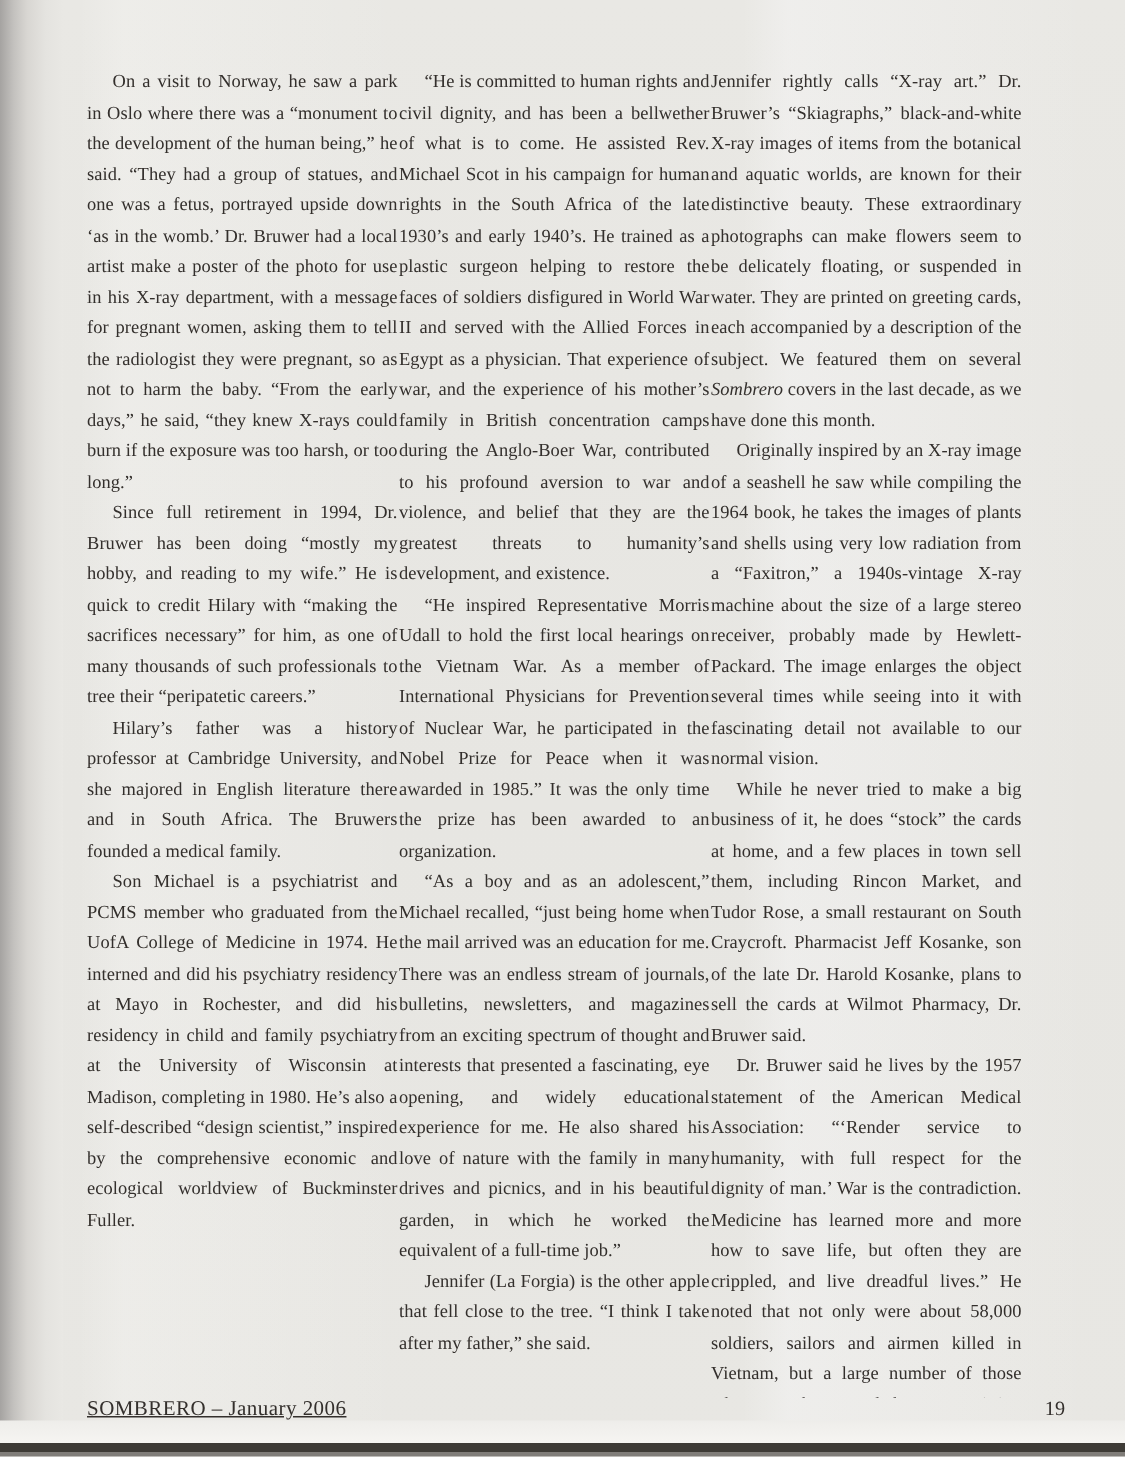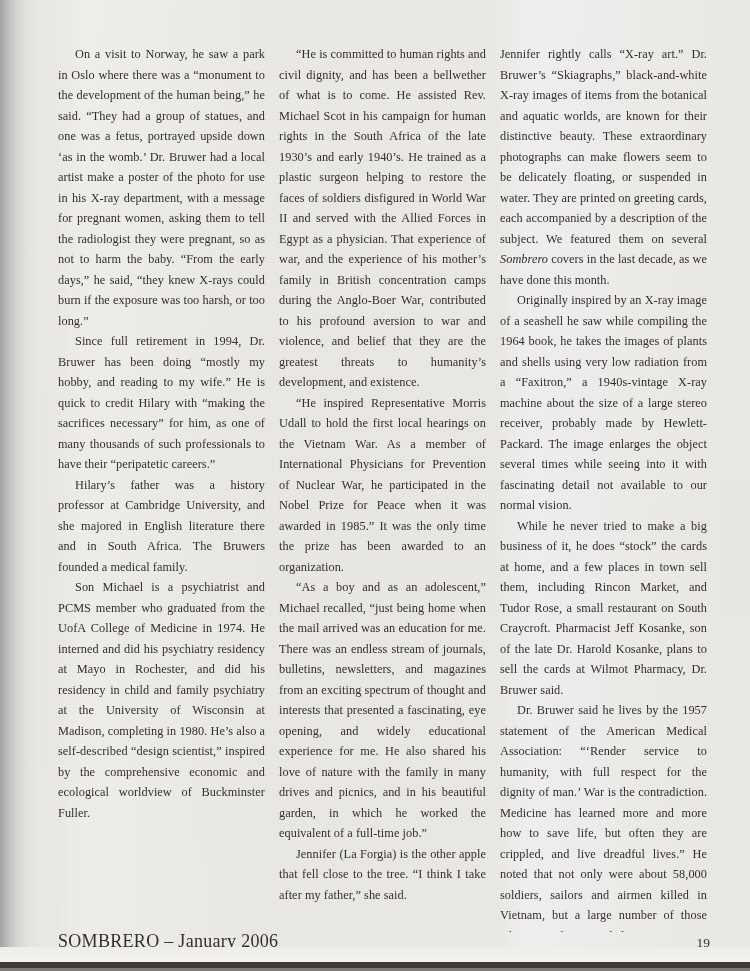--- a/index.html
+++ b/index.html
@@ -24,51 +24,51 @@
       linear-gradient(90deg,rgba(255,255,255,0) 66%,rgba(250,250,252,.35) 70%,rgba(255,255,255,0) 97%),
       linear-gradient(90deg,rgba(255,255,255,0) 7%,rgba(252,252,250,.25) 11%,rgba(255,255,255,0) 36%);
   }
   
   .bottom-white{position:absolute;left:0;right:0;top:947px;height:16px;background:linear-gradient(180deg,#eeedea,#f6f5f2);}
   .bottom-dark{position:absolute;left:0;right:0;top:962px;height:6px;background:var(--edge_dark,#3e3b36);}
   .bottom-under{position:absolute;left:0;right:0;top:968px;height:3px;background:#807d79;}
 
   .content{
     position:absolute;left:58px;top:44px;width:652px;height:888px;
-    display:flex;gap:14px;overflow:hidden;
+    display:flex;gap:1px;overflow:hidden;
   }
   .col{
     width:207px;flex:0 0 207px;
     text-align:justify;
     color:var(--ink,#332f2c);
     font-size:12.3px;line-height:20.5px;
     letter-spacing:.05px;
   }
   .para{margin:0;text-indent:0;}
   .para.indent{text-indent:17px;}
 
   .footer{
     position:absolute;left:58px;top:931px;width:652px;
     display:flex;justify-content:space-between;align-items:baseline;
     color:var(--ink,#332f2c);
   }
-  .footer .mag{font-size:18px;letter-spacing:.3px;text-decoration:underline;}
+  .footer .mag{font-size:14px;letter-spacing:.3px;text-decoration:underline;}
   .footer .pagenum{font-size:13.5px;margin-left:48px;}
 </style>
 </head>
 <body>
 
 <div class="page">
   <div class="spine"></div>
   <div class="scan-streaks"></div>
 
   <div class="content">
       <div class="col">
         <p class="para indent">On a visit to Norway, he saw a park in Oslo where there was a “monument to the development of the human being,” he said. “They had a group of statues, and one was a fetus, portrayed upside down ‘as in the womb.’ Dr. Bruwer had a local artist make a poster of the photo for use in his X-ray department, with a message for pregnant women, asking them to tell the radiologist they were pregnant, so as not to harm the baby. “From the early days,” he said, “they knew X-rays could burn if the exposure was too harsh, or too long.”</p>
-        <p class="para indent">Since full retirement in 1994, Dr. Bruwer has been doing “mostly my hobby, and reading to my wife.” He is quick to credit Hilary with “making the sacrifices necessary” for him, as one of many thousands of such professionals to have their “peripatetic careers.”</p>
+        <p class="para indent">Since full retirement in 1994, Dr. Bruwer has been doing “mostly my hobby, and reading to my wife.” He is quick to credit Hilary with “making the sacrifices necessary” for him, as one of many thousands of such professionals to tree their “peripatetic careers.”</p>
         <p class="para indent">Hilary’s father was a history professor at Cambridge University, and she majored in English literature there and in South Africa. The Bruwers founded a medical family.</p>
         <p class="para indent">Son Michael is a psychiatrist and PCMS member who graduated from the UofA College of Medicine in 1974. He interned and did his psychiatry residency at Mayo in Rochester, and did his residency in child and family psychiatry at the University of Wisconsin at Madison, completing in 1980. He’s also a self-described “design scientist,” inspired by the comprehensive economic and ecological worldview of Buckminster Fuller.</p>
       </div>
       <div class="col">
         <p class="para indent">“He is committed to human rights and civil dignity, and has been a bellwether of what is to come. He assisted Rev. Michael Scot in his campaign for human rights in the South Africa of the late 1930’s and early 1940’s. He trained as a plastic surgeon helping to restore the faces of soldiers disfigured in World War II and served with the Allied Forces in Egypt as a physician. That experience of war, and the experience of his mother’s family in British concentration camps during the Anglo-Boer War, contributed to his profound aversion to war and violence, and belief that they are the greatest threats to humanity’s development, and existence.</p>
         <p class="para indent">“He inspired Representative Morris Udall to hold the first local hearings on the Vietnam War. As a member of International Physicians for Prevention of Nuclear War, he participated in the Nobel Prize for Peace when it was awarded in 1985.” It was the only time the prize has been awarded to an organization.</p>
         <p class="para indent">“As a boy and as an adolescent,” Michael recalled, “just being home when the mail arrived was an education for me. There was an endless stream of journals, bulletins, newsletters, and magazines from an exciting spectrum of thought and interests that presented a fascinating, eye opening, and widely educational experience for me. He also shared his love of nature with the family in many drives and picnics, and in his beautiful garden, in which he worked the equivalent of a full-time job.”</p>
         <p class="para indent">Jennifer (La Forgia) is the other apple that fell close to the tree. “I think I take after my father,” she said.</p>
       </div>
       <div class="col">

